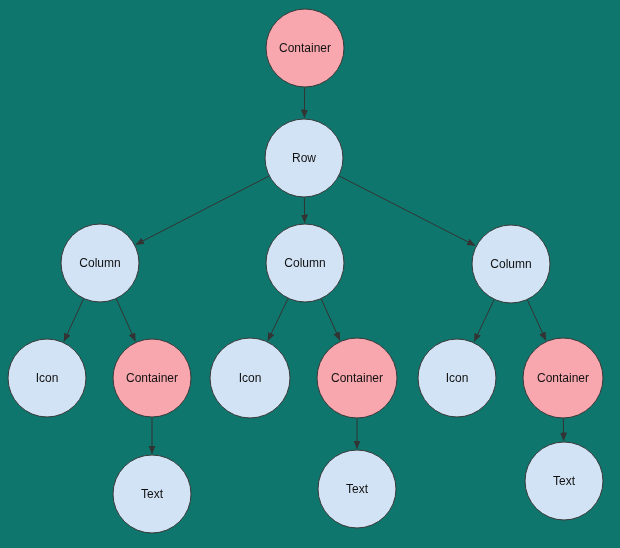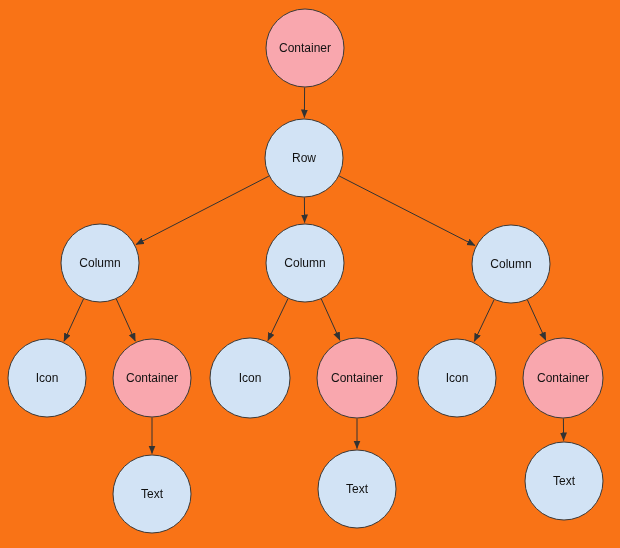--- a/index.html
+++ b/index.html
@@ -5,21 +5,21 @@
   html, body {
     margin: 0;
     padding: 0;
     background: #ffffff;
     font-family: "Liberation Sans", sans-serif;
   }
   .canvas-wrap {
     position: relative;
     width: 620px;
     height: 548px;
-    background: #f97316;
+    background: #0f766e;
     overflow: hidden;
   }
   svg {
     display: block;
   }
   .node-label {
     font-family: "Liberation Sans", sans-serif;
     font-size: 12px;
     fill: #111111;
     text-anchor: middle;

